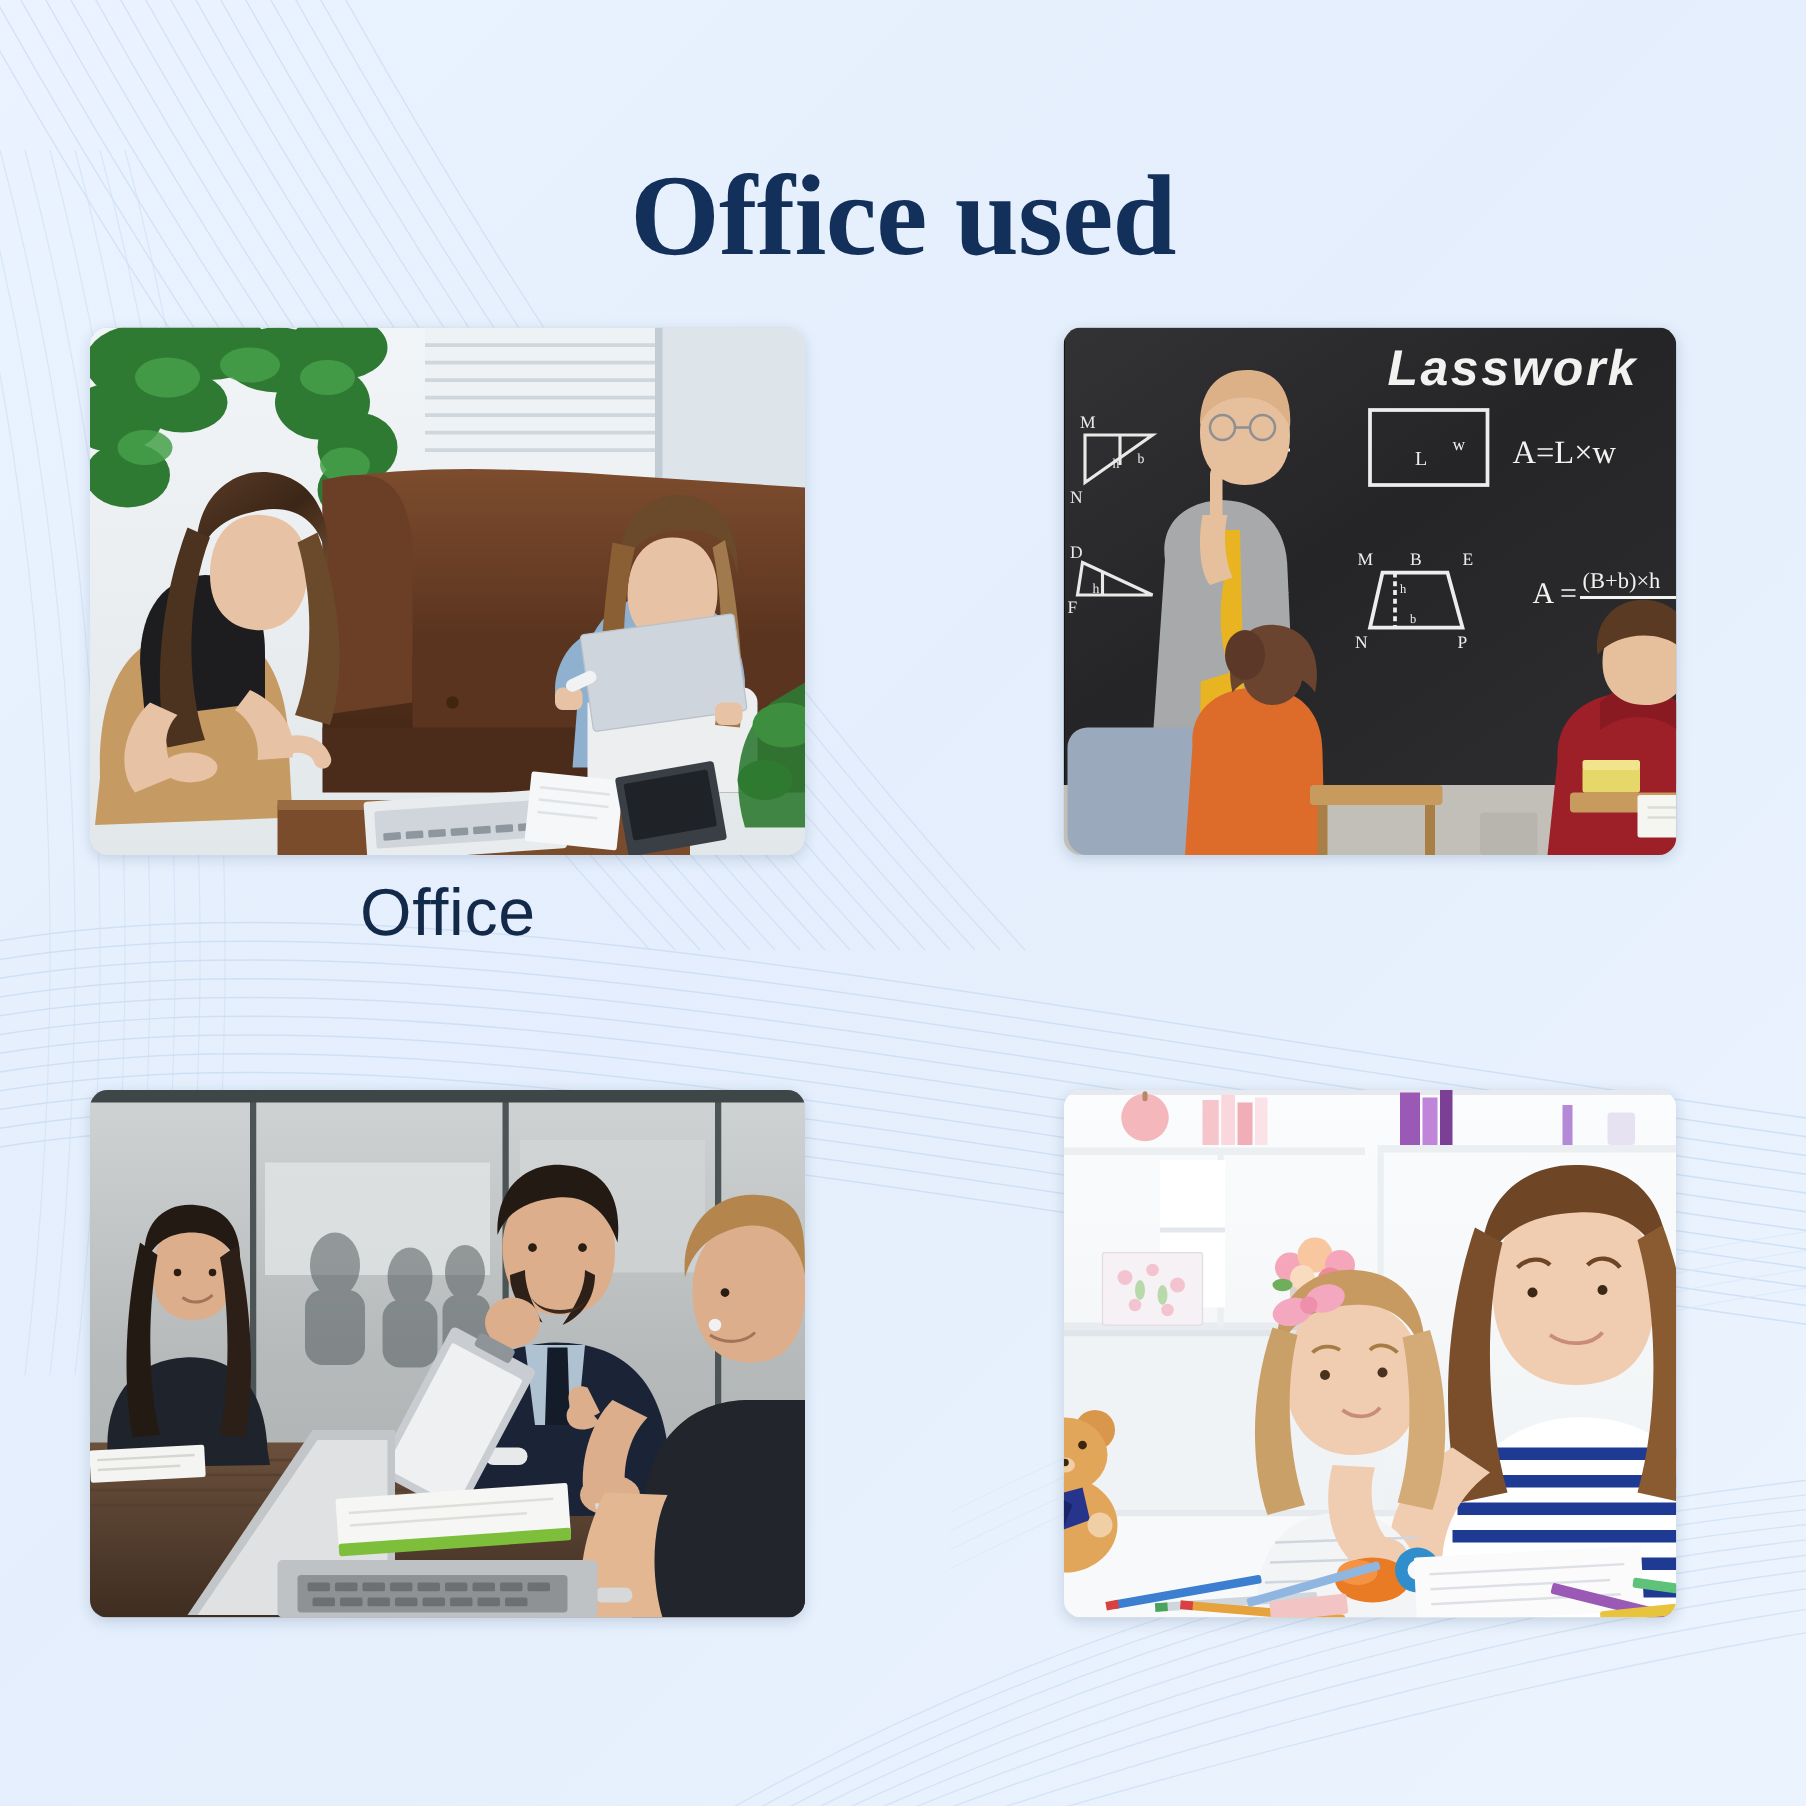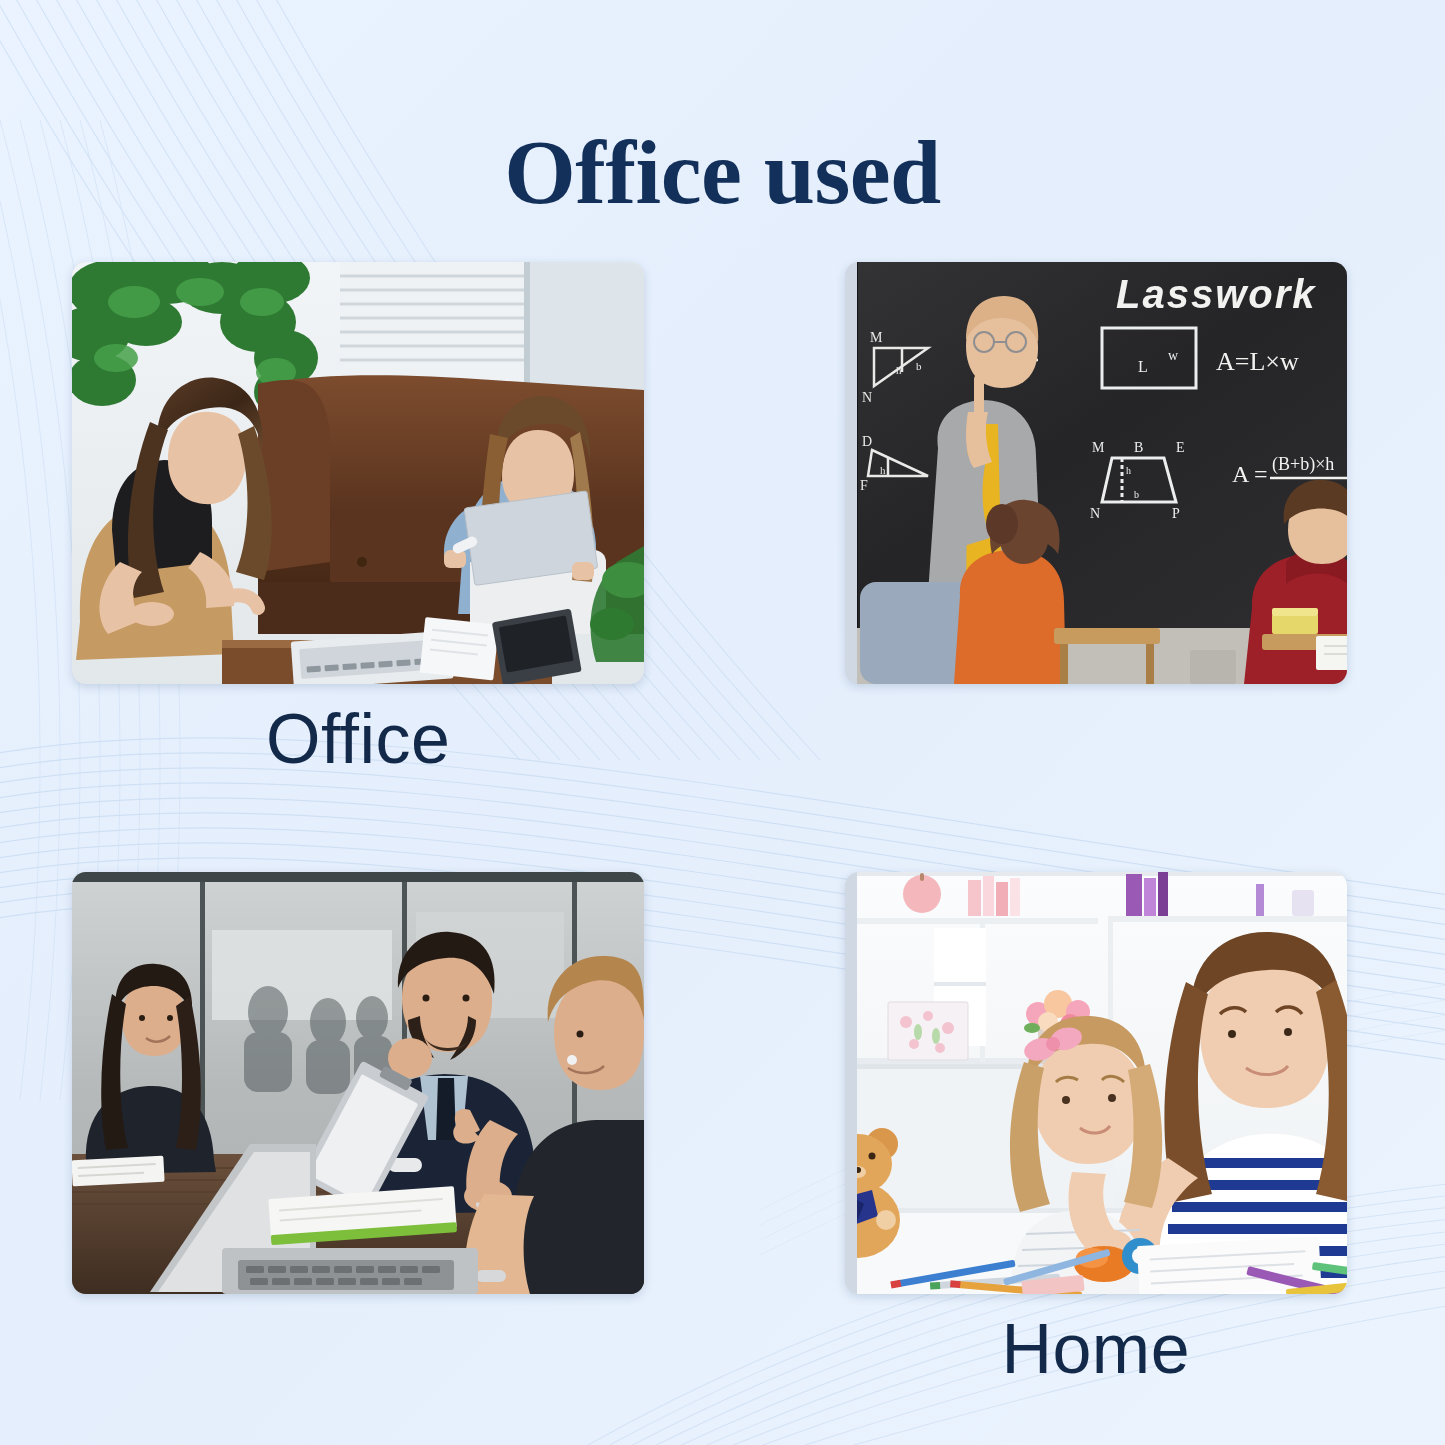--- a/index.html
+++ b/index.html
@@ -73,28 +73,28 @@
     overflow: hidden;
     box-shadow: 0 3px 10px rgba(40,70,110,0.18);
     background: #cfd8e3;
   }
   .photo svg { display:block; width:100%; height:100%; }
 
   .card-label {
     margin-top: 20px;
     font-family: "Liberation Sans", sans-serif;
     font-weight: 400;
-    font-size: 70px;
+    font-size: 53px;
     line-height: 1;
     color: #13294a;
     letter-spacing: 0.5px;
   }
 
   
-  .card.right .photo { width: 490px; padding-left: 12px; }
+  .card.right .photo { width: 490px; }
 </style>
 </head>
 <body>
 
 <div class="page">
 
   <div class="bg-waves">
     <svg viewBox="0 0 1445 1445" preserveAspectRatio="none" aria-hidden="true">
       <defs>
         <linearGradient id="pagebg" x1="0" y1="0" x2="1" y2="1">
@@ -755,17 +755,16 @@
               <rect x="470" y="412" width="100" height="9" rx="2" fill="#e8c33c"></rect>
             </g>
             <g transform="rotate(8 540 400)">
               <rect x="496" y="396" width="76" height="8" rx="2" fill="#5ec27a"></rect>
             </g>
           </g>
 
           <rect x="206" y="406" width="62" height="16" rx="2" fill="#f3c4c4" transform="rotate(-6 237 414)"></rect>
         </svg>
       </div>
-      <div class="card-label">Home</div>
     </div>
 
   </div>
 </div>
 
 </body></html>

